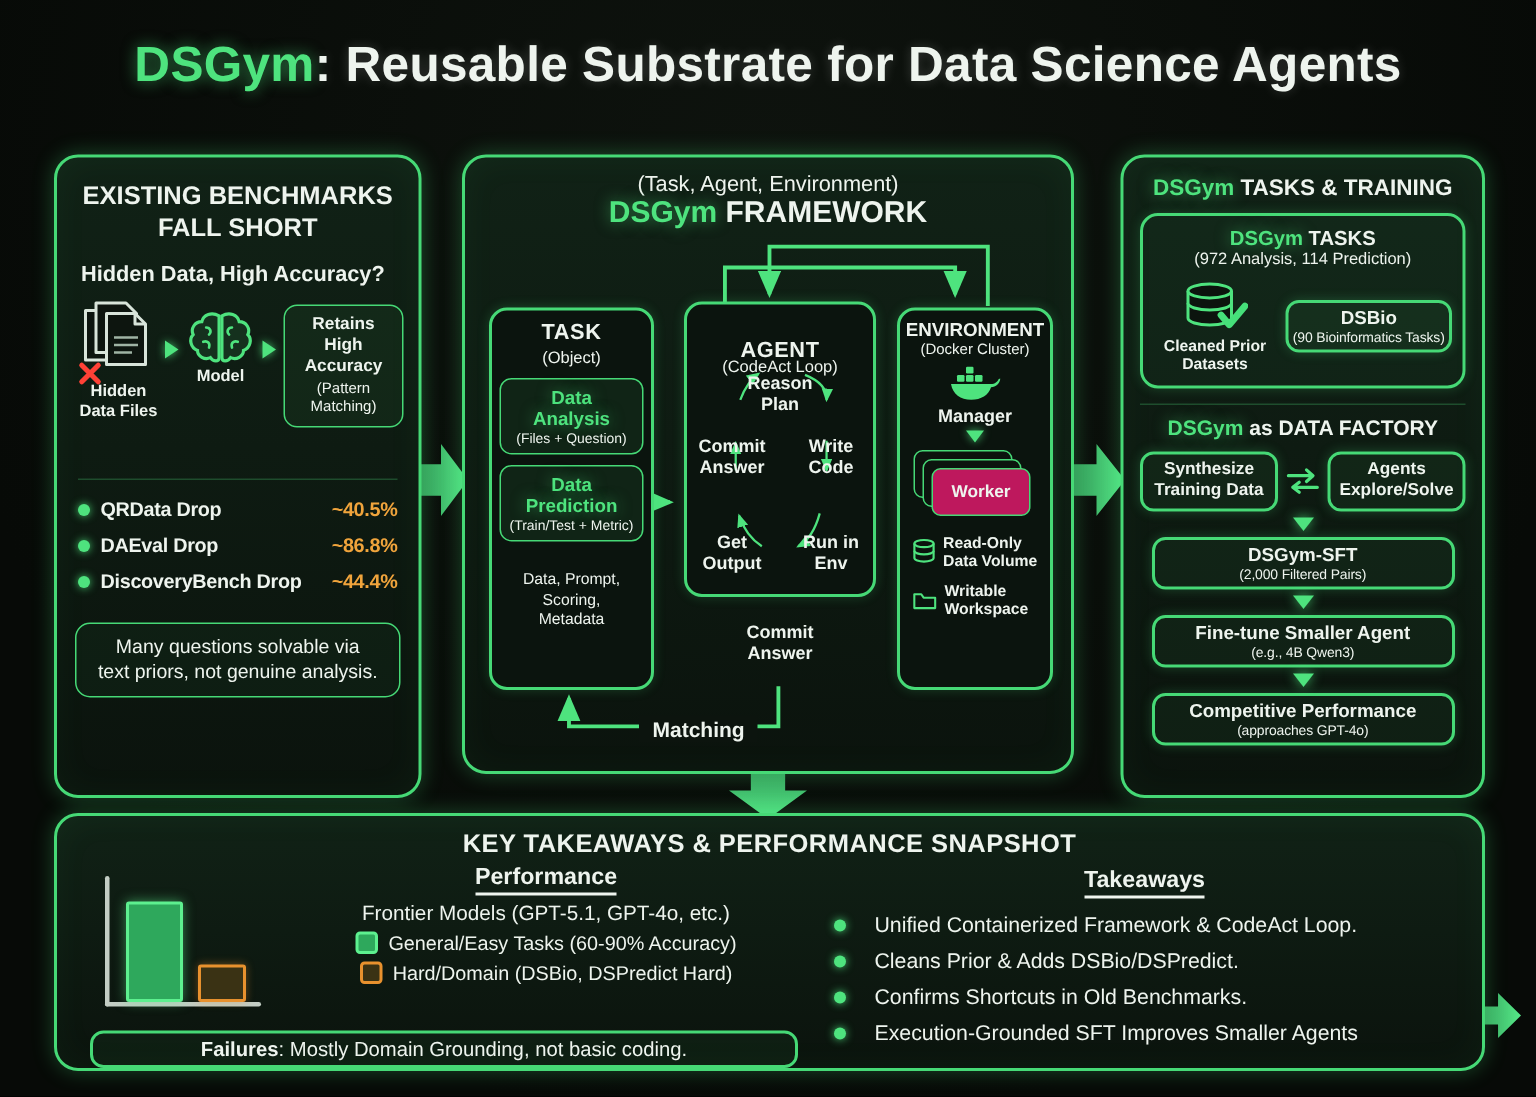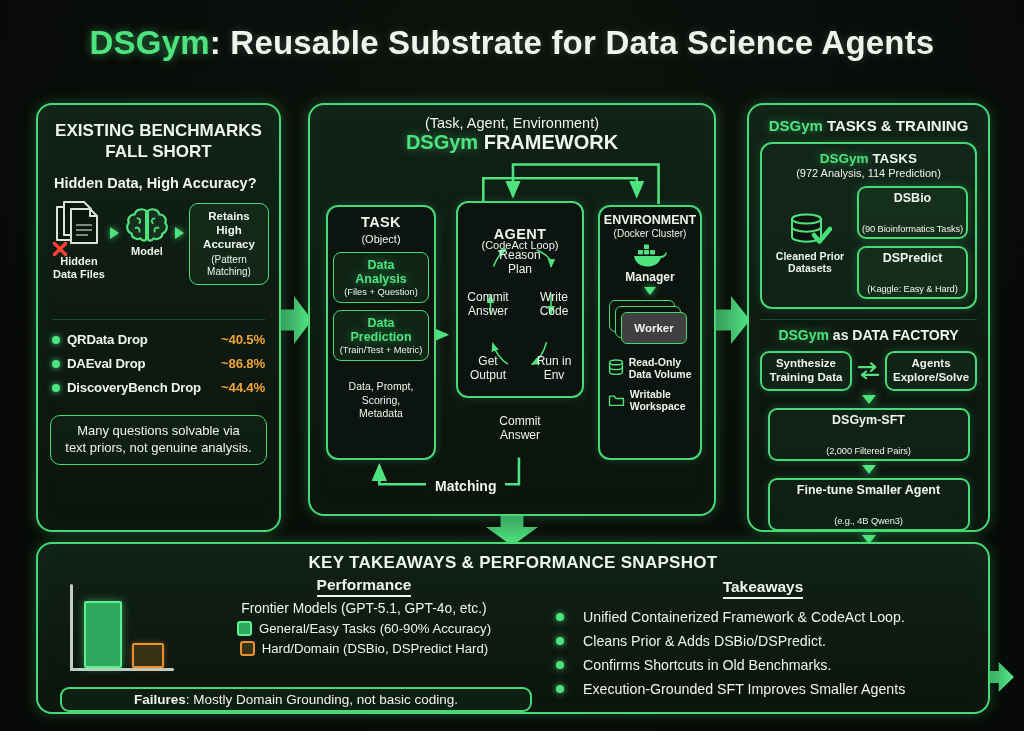--- a/index.html
+++ b/index.html
@@ -66,59 +66,59 @@
   .fbox-title{font-size:14.5px;font-weight:bold;letter-spacing:.4px;line-height:1.1}
   .fbox-sub{font-size:11px;line-height:1.1;margin-top:-4px}
   #task-box .fbox-sub{margin-top:-5px}
   .ibox{border:1.5px solid var(--border);border-radius:8px;background:rgba(78,227,126,.08);
     padding:5px 2px;width:96px;text-align:center}
   .ibox-title{font-weight:bold;font-size:12.5px}
   .ibox-sub{font-size:9.3px;margin-top:1px}
   .fbox-note{font-size:10.5px;text-align:center;line-height:1.3;margin-top:12px}
   #agent-box{left:146px;top:96px;width:128px;height:197px;text-align:center;padding-top:24px}
   .agent-arcs{position:absolute;inset:0;width:100%;height:100%;pointer-events:none}
-  .anode{position:absolute;font-weight:normal;font-size:12px;line-height:1.15;text-align:center;white-space:pre-line}
+  .anode{position:absolute;font-weight:bold;font-size:12px;line-height:1.15;text-align:center;white-space:pre-line}
   #node-reason{top:46px;left:0;right:0}
   #node-commit-top{top:88px;left:5px;width:50px}
   #node-write{top:88px;right:5px;width:46px}
   #node-get{top:152px;left:5px;width:50px}
   #node-run{top:152px;right:5px;width:46px}
   #node-commit-bottom{top:212px;left:0;right:0}
   #environment-box{left:288px;top:100px;width:104px;height:255px;display:flex;flex-direction:column;
     align-items:center;padding:7px 4px;text-align:center}
   #environment-box .fbox-title{font-size:12.5px;letter-spacing:0}
   #environment-box .fbox-sub{font-size:10px;margin-top:0}
   #manager-label{font-size:12px;font-weight:bold;margin-top:1px}
   .tri-down{width:0;height:0;border-left:6px solid transparent;border-right:6px solid transparent;
     border-top:8px solid var(--green);margin:3px 0;filter:drop-shadow(0 0 3px rgba(78,227,126,.8))}
   #worker-stack{position:relative;width:82px;height:48px;margin-top:2px}
   .wcard{position:absolute;width:66px;height:32px;border:1.5px solid var(--border);border-radius:6px;background:#0c140e}
   .wc3{left:0;top:0}.wc2{left:6px;top:6px}
   .wc1{left:12px;top:12px;display:flex;align-items:center;justify-content:center;
-    font-size:11.5px;font-weight:bold;background:#404040}
+    font-size:11.5px;font-weight:bold;background:#be185d}
   .env-row{display:flex;align-items:center;gap:5px;width:92%;text-align:left;margin-top:8px}
   .env-row .lbl{font-size:10.5px;font-weight:bold;line-height:1.15}
   #scoring-label{position:absolute;left:116px;top:372px;padding:1px 9px;background:#0c140e;
     font-size:14px;font-weight:bold;z-index:2}
   
   #training-panel{left:747px;top:103px;width:243px;height:429px;display:flex;flex-direction:column;
     align-items:center;padding:12px 11px 8px}
   #rp-header{font-size:15px;font-weight:bold}
   #tasks-subpanel{width:100%;border:2px solid var(--border);border-radius:12px;background:rgba(78,227,126,.04);
     box-shadow:0 0 8px rgba(70,217,118,.22);padding:7px 7px 8px;margin-top:8px;text-align:center}
   .sp-title{font-size:13.5px;font-weight:bold}
   .sp-sub{font-size:11px;margin-top:1px}
   .sp-row{display:flex;align-items:center;gap:6px;margin-top:7px}
   #ds-col{width:82px;display:flex;flex-direction:column;align-items:center}
   .ds-label{font-size:10.5px;font-weight:bold;line-height:1.15;margin-top:3px}
   #ds-boxes{flex:1;display:flex;flex-direction:column;gap:7px}
   .obox{border:2px solid var(--border);border-radius:9px;background:rgba(78,227,126,.06);
     box-shadow:0 0 8px rgba(70,217,118,.25);text-align:center;padding:3px 2px}
   .obox-title{font-size:12.5px;font-weight:bold}
-  .obox-sub{font-size:9.3px;margin-top:19px;letter-spacing:-.1px}
+  .obox-sub{font-size:9.3px;margin-top:1px;letter-spacing:-.1px}
   #rp-subhead{font-size:14px;font-weight:bold;margin-top:10px;padding-top:7px;width:100%;
     text-align:center;border-top:1px solid rgba(78,227,126,.25)}
   #fx-row{display:flex;align-items:center;gap:5px;margin-top:8px;width:100%;justify-content:center}
   .fx-box{width:95px;padding:4px 2px;font-size:11.5px;font-weight:bold;line-height:1.2}
   .stack-box{width:202px;padding:3px 4px}
   .down-tri{width:0;height:0;border-left:7px solid transparent;border-right:7px solid transparent;
     border-top:9px solid var(--green);margin:4px 0;filter:drop-shadow(0 0 4px rgba(78,227,126,.8))}
   
   #snapshot-panel{left:36px;top:542px;width:954px;height:172px}
   #snapshot-title{margin-top:9px;text-align:center;font-size:17px;font-weight:bold;letter-spacing:.3px}
@@ -358,24 +358,20 @@
             <path d="M26 24 l5.5 6.5 L42 18" stroke="#46e07a" stroke-width="4.5" fill="none" stroke-linecap="round" stroke-linejoin="round"></path>
           </svg>
           <div class="ds-label pre">Cleaned Prior
 Datasets</div>
         </div>
         <div id="ds-boxes">
           <div class="obox">
             <div class="obox-title">DSBio</div>
             <div class="obox-sub">(90 Bioinformatics Tasks)</div>
           </div>
-          <div class="obox">
-            <div class="obox-title">DSPredict</div>
-            <div class="obox-sub">(Kaggle: Easy &amp; Hard)</div>
-          </div>
         </div>
       </div>
     </div>
 
     <div id="rp-subhead"><span class="g">DSGym</span><span> as DATA FACTORY</span></div>
 
     <div id="fx-row">
       <div class="obox fx-box pre">Synthesize
 Training Data</div>
       <svg width="24" height="22" viewBox="0 0 24 22">

